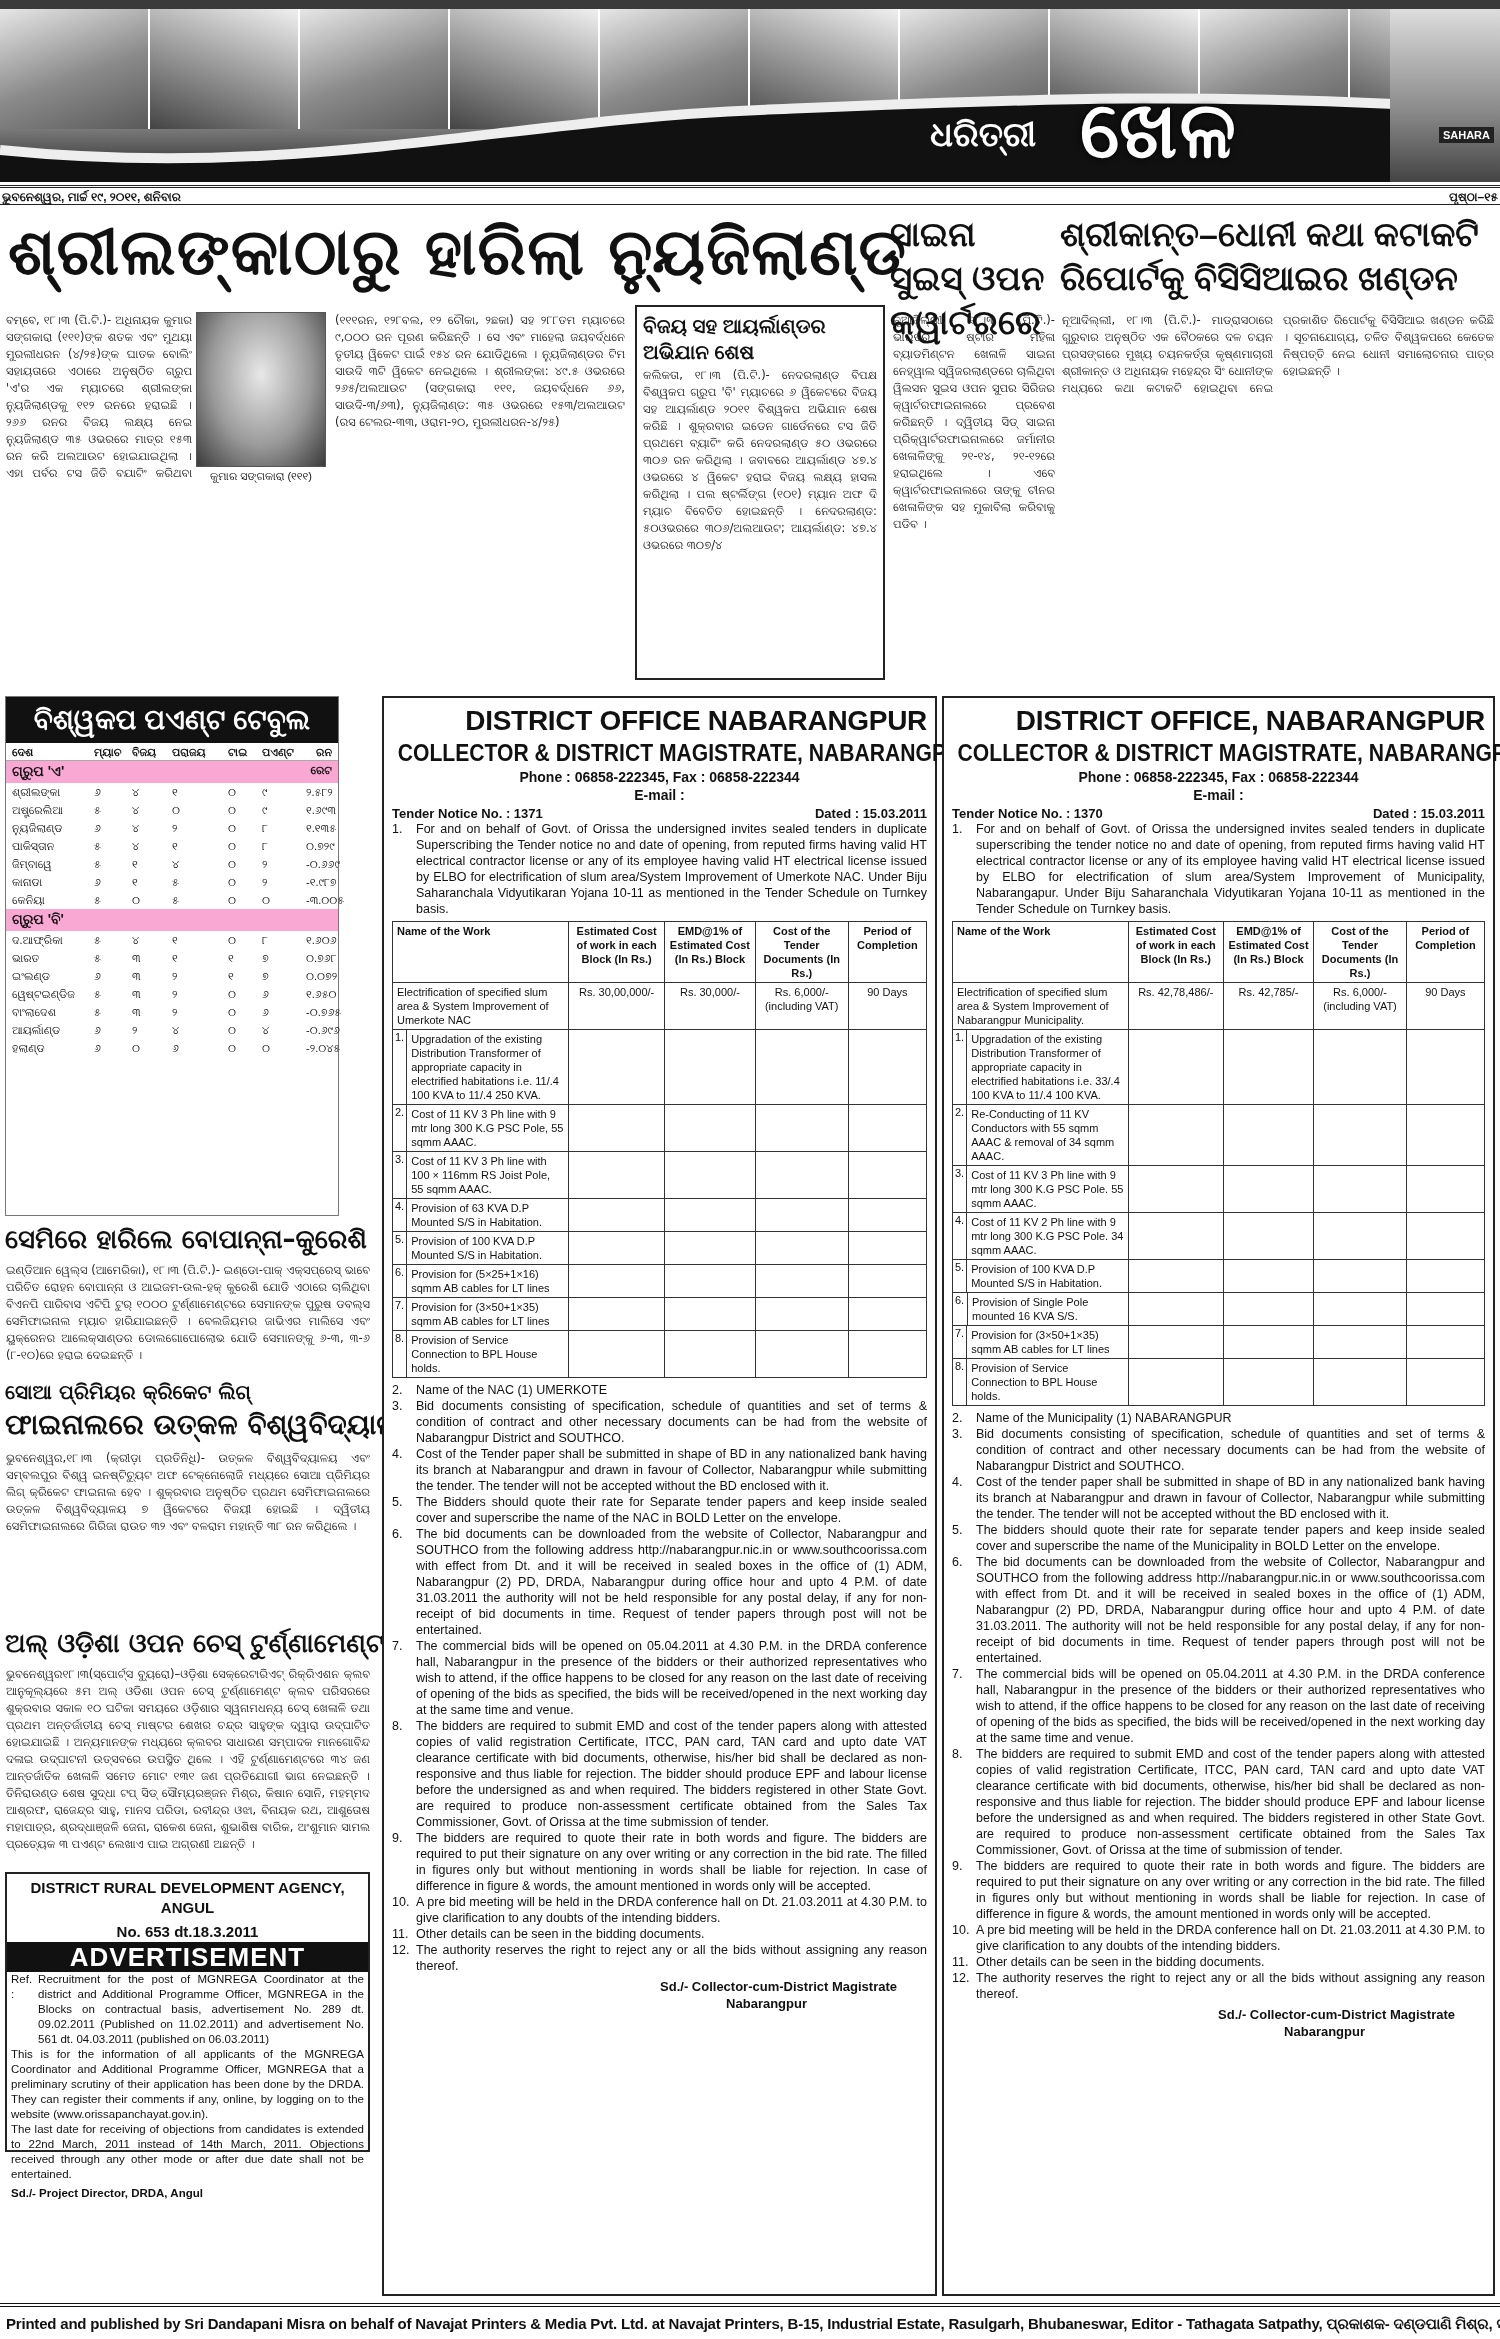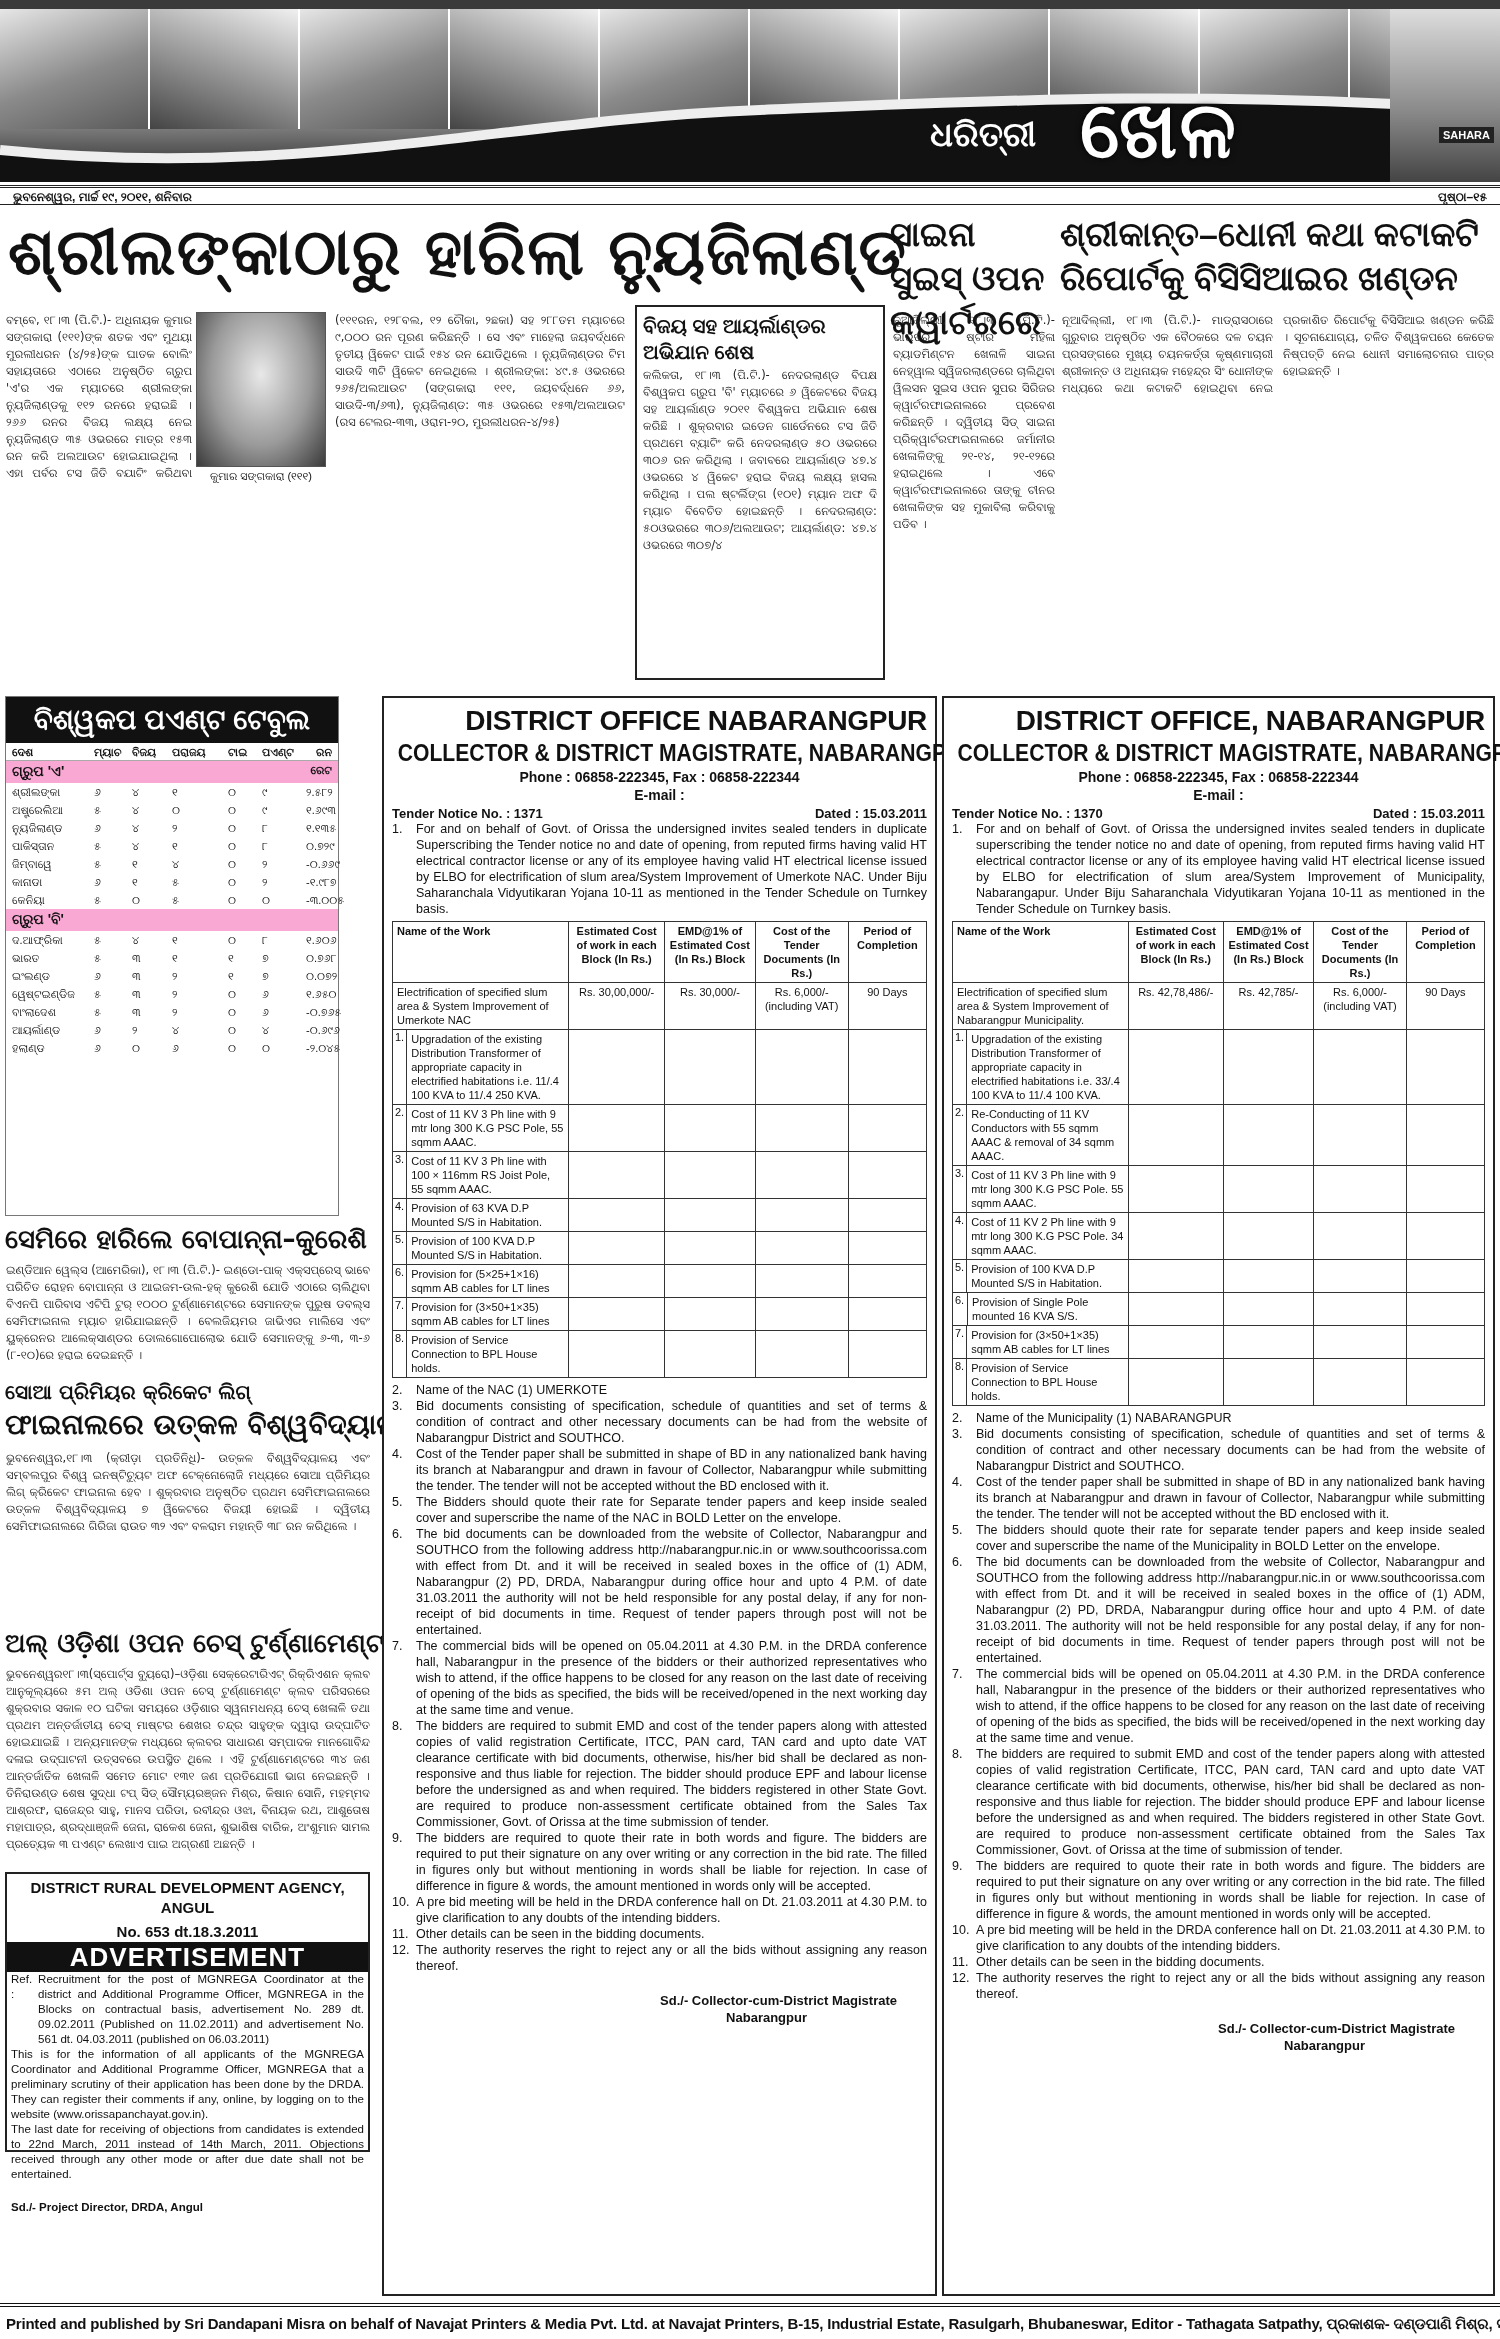--- a/index.html
+++ b/index.html
@@ -6,21 +6,21 @@
 body{width:1500px;height:2339px;background:#fff;color:#111;font-family:"Liberation Sans","DejaVu Sans",sans-serif;position:relative;overflow:hidden}
 .masthead{position:absolute;left:0;top:0;width:1500px;height:182px;background:linear-gradient(180deg,#3a3a3a 0,#3a3a3a 9px,#cfcfcf 9px,#9a9a9a 60%,#222 100%);overflow:hidden}
 .photo-strip{position:absolute;left:0;top:9px;width:1500px;height:120px;display:flex}
 .photo{flex:1;border-right:2px solid #fff;background:linear-gradient(160deg,#e6e6e6,#8a8a8a 55%,#5a5a5a)}
 .photo:nth-child(2n){background:linear-gradient(200deg,#f0f0f0,#999 50%,#444)}
 .wave{position:absolute;left:0;top:80px;width:1500px;height:102px}
 .brand{position:absolute;left:930px;top:95px;width:70px;height:78px;color:#fff;font-size:34px;font-weight:bold;text-align:center;line-height:78px;font-family:"DejaVu Serif",serif}
 .khela{position:absolute;left:1080px;top:85px;color:#fff;font-size:78px;font-weight:bold;font-family:"DejaVu Sans",sans-serif;letter-spacing:2px;text-shadow:0 0 6px #000}
 .player{position:absolute;right:0;top:9px;width:110px;height:173px;background:linear-gradient(180deg,#ddd,#888 60%,#444)}
 .player-badge{position:absolute;right:6px;top:118px;background:#222;color:#fff;font-size:11px;font-weight:bold;padding:2px 4px}
-.dateline{position:absolute;left:0;top:185px;width:1500px;height:20px;border-top:3px double #222;border-bottom:1px solid #222;font-size:12px;font-weight:bold;display:flex;justify-content:space-between;padding:2px 13px}
+.dateline{position:absolute;left:0;top:185px;width:1500px;height:20px;border-top:3px double #222;border-bottom:1px solid #222;font-size:12px;font-weight:bold;display:flex;justify-content:space-between;padding:2px 2px}
 .headline-main{position:absolute;left:8px;top:212px;font-size:64px;font-weight:bold;letter-spacing:1px;font-family:"DejaVu Sans",sans-serif;line-height:80px}
 .headline-saina{position:absolute;left:890px;top:212px;font-size:34px;font-weight:bold;line-height:44px;width:160px}
 .headline-srikant{position:absolute;left:1060px;top:212px;font-size:34px;font-weight:bold;line-height:44px;width:435px}
 .col-text{position:absolute;font-size:11.5px;line-height:17px;color:#222;text-align:justify;font-family:"DejaVu Sans",sans-serif;overflow:hidden}
 .portrait{position:absolute;left:196px;top:312px;width:130px;height:155px;background:radial-gradient(ellipse at 50% 40%,#e8e8e8,#9a9a9a 55%,#3a3a3a);border:1px solid #555}
 .portrait-cap{position:absolute;left:196px;top:470px;width:130px;font-size:11px;text-align:center}
 .boxed-story{position:absolute;left:635px;top:305px;width:250px;height:375px;border:2px solid #222;padding:6px}
 .boxed-story h3{font-size:20px;line-height:26px;margin-bottom:2px}
 .points-box{position:absolute;left:5px;top:696px;width:334px;height:520px;border:1px solid #777}
 .points-title{background:#111;color:#fff;font-size:28px;font-weight:bold;text-align:center;height:46px;line-height:46px}
@@ -38,21 +38,21 @@
 .ad ol{list-style:none;font-size:12.5px;line-height:16px;text-align:justify}
 .ad ol li{display:flex;gap:6px}
 .ad ol li .n{min-width:18px}
 .tender-table{width:100%;border-collapse:collapse;font-size:11px;margin:4px 0}
 .tender-table th,.tender-table td{border:1px solid #333;padding:2px 4px;vertical-align:top;line-height:14px}
 .tender-table th{font-weight:bold;text-align:center}
 .tender-table th:first-child{text-align:left}
 .tender-table td.c{text-align:center}
 .sub-table{display:flex}
 .sub-table .sn{width:20px;border-right:1px solid #333;padding-right:2px;margin:-2px 4px -2px -4px;padding-left:2px}
-.sign{text-align:right;font-weight:bold;font-size:13px;line-height:17px;margin-top:18px;padding-right:30px}
+.sign{text-align:right;font-weight:bold;font-size:13px;line-height:17px;margin-top:4px;padding-right:30px}
 .sign div:last-child{padding-right:90px}
 .drda{position:absolute;left:5px;top:1872px;width:365px;height:280px;border:2px solid #222;font-family:"Liberation Sans",sans-serif}
 .drda h3{font-size:15px;text-align:center;font-weight:bold;line-height:20px;margin-top:4px}
 .drda .adv{background:#111;color:#fff;text-align:center;font-size:26px;font-weight:bold;height:30px;line-height:30px;letter-spacing:1px}
 .drda p{font-size:11.5px;line-height:15px;padding:0 4px;text-align:justify}
 .drda .ref{display:flex;gap:6px}
 .footer{position:absolute;left:0;top:2303px;width:1500px;height:36px;border-top:4px double #111;font-size:15px;font-weight:bold;padding:8px 6px;font-family:"Liberation Sans",sans-serif;white-space:nowrap;letter-spacing:-0.2px}
 </style>
 </head>
 <body>

